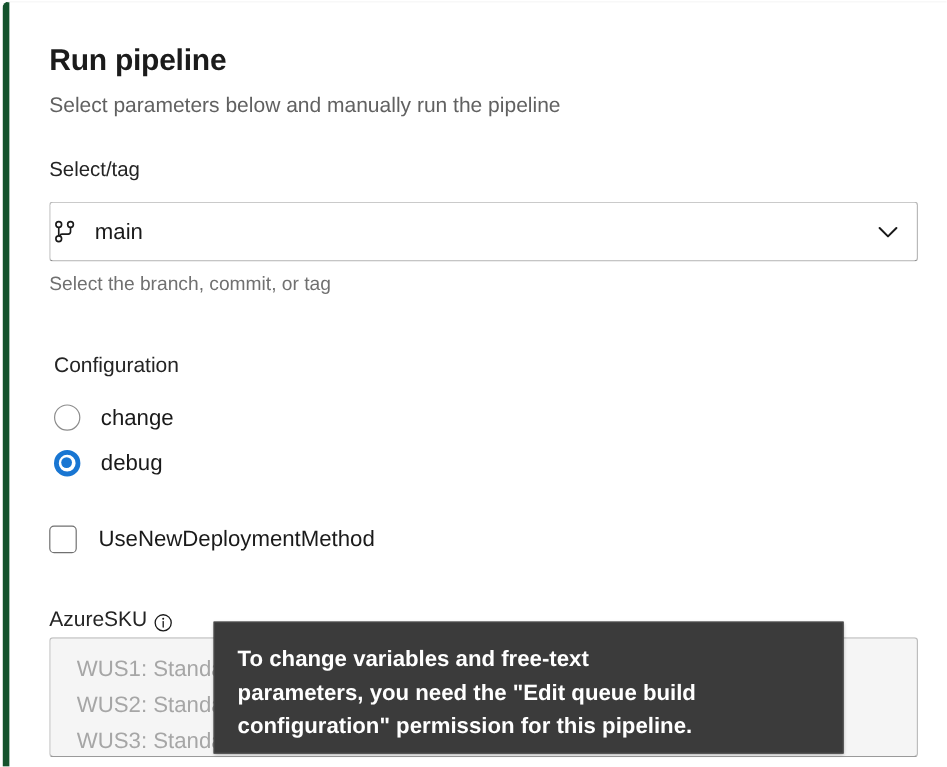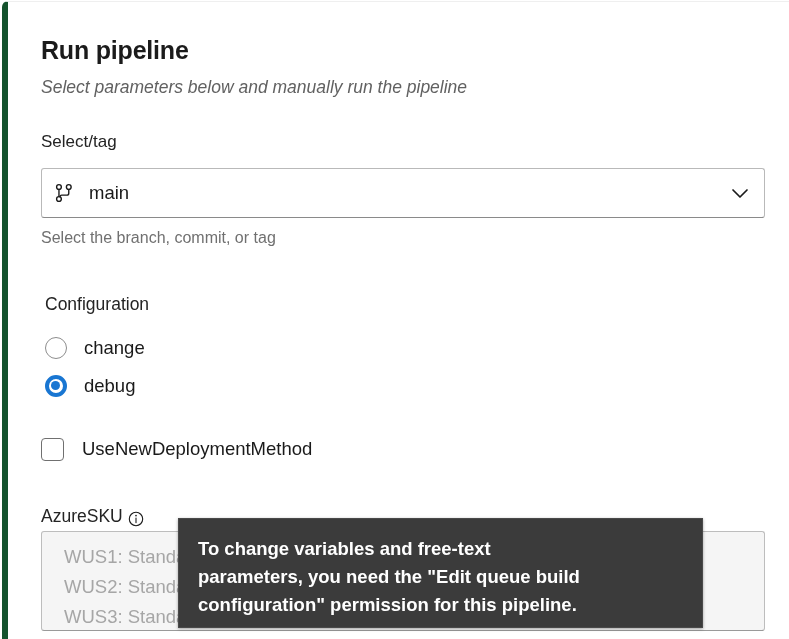--- a/index.html
+++ b/index.html
@@ -45,21 +45,20 @@
     white-space: nowrap;
   }
   .page-subtitle {
     position: absolute;
     left: 33px;
     top: 74px;
     font-size: 17.5px;
     color: #616161;
     line-height: 22px;
     white-space: nowrap;
-    font-style: italic;
   }
 
   
   .field-label {
     position: absolute;
     font-size: 17px;
     color: #242424;
     line-height: 21px;
     white-space: nowrap;
   }
@@ -71,21 +70,21 @@
     top: 166px;
     width: 724px;
     height: 50px;
     box-sizing: border-box;
     background: #ffffff;
     border: 1px solid #b9b9b9;
     border-bottom-color: #8a8a8a;
     border-radius: 3px;
     display: flex;
     align-items: center;
-    padding: 0 12px 0 11px;
+    padding: 0 12px 0 1px;
     cursor: pointer;
   }
   #branch-select .branch-icon {
     width: 22px;
     height: 22px;
     flex: 0 0 auto;
     display: block;
     margin-right: 14px;
   }
   #branch-value {

